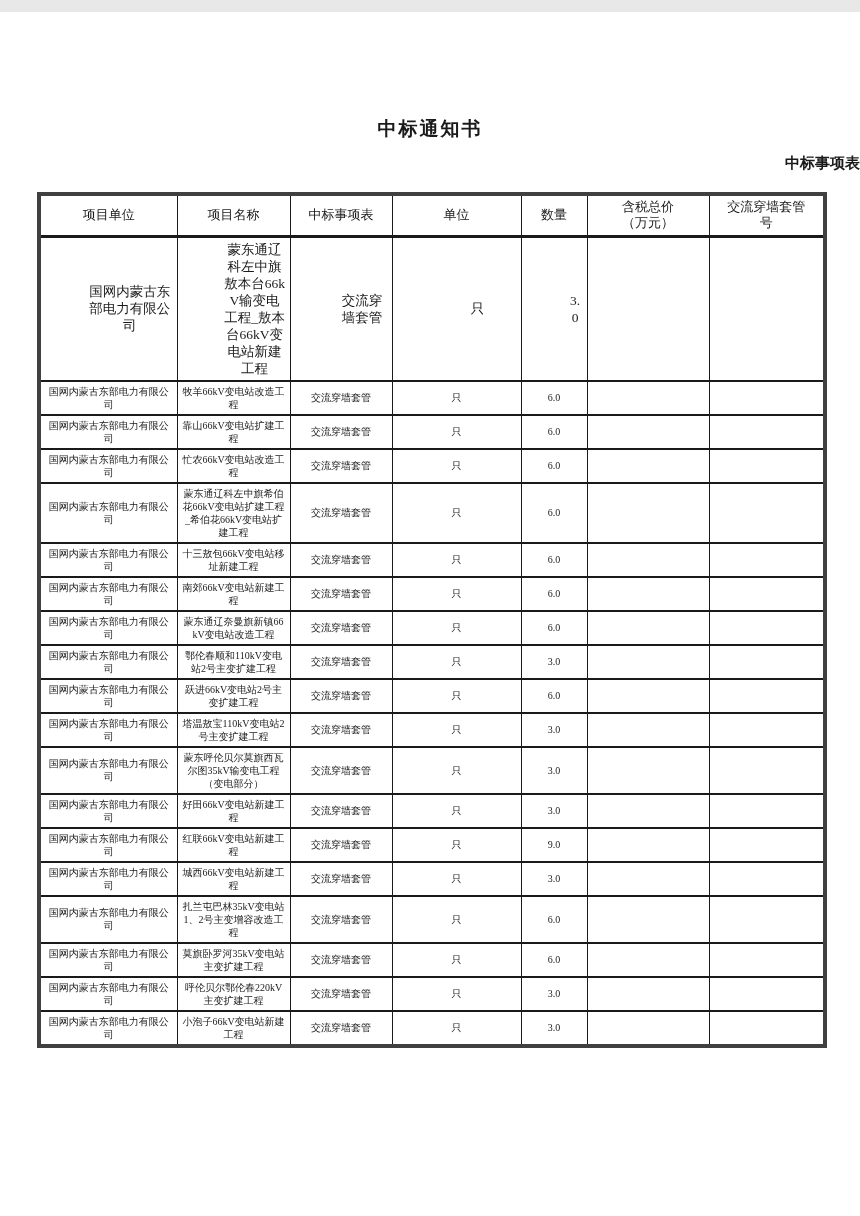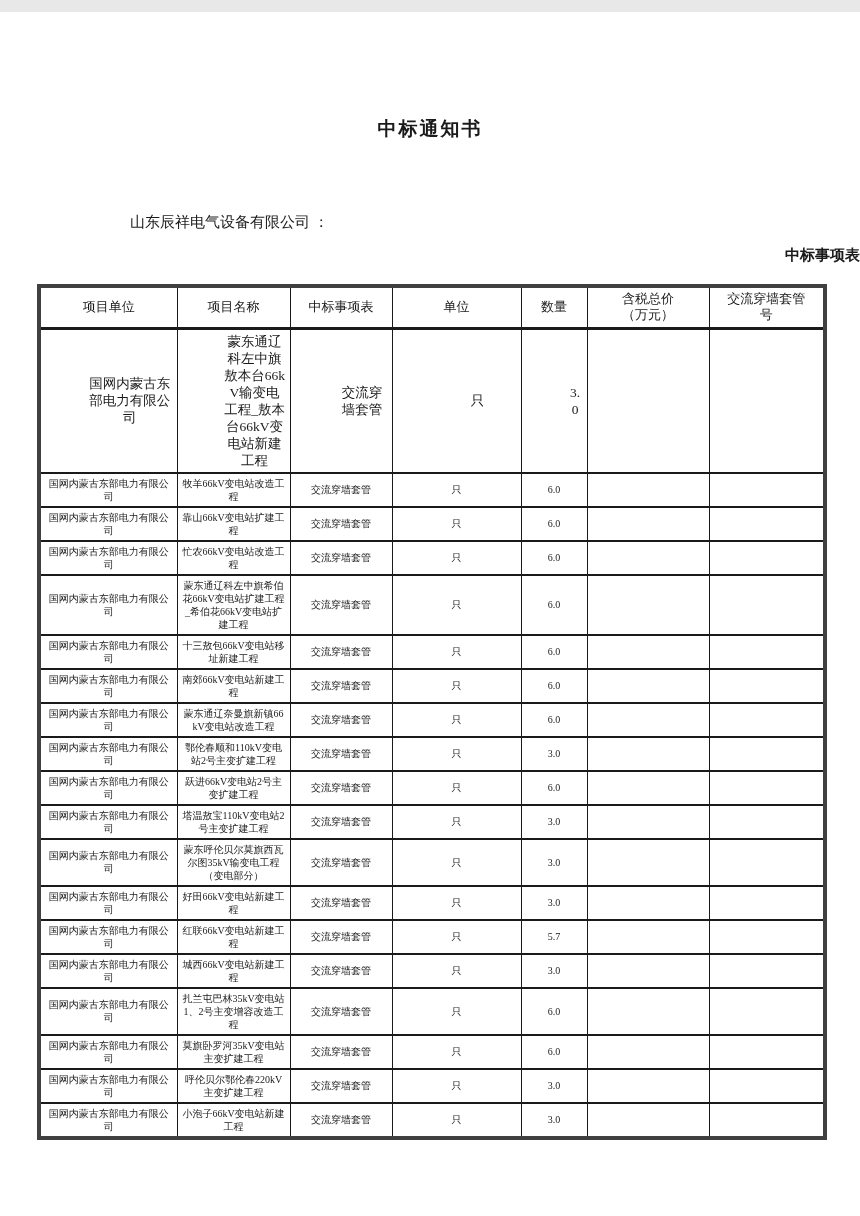--- a/index.html
+++ b/index.html
@@ -85,21 +85,20 @@
     padding-left: 46px;
   }
 </style>
 </head>
 <body>
 
 <div class="page">
 
   <div class="doc-title">中标通知书</div>
 
-  <div class="recipient">山东辰祥电气设备有限公司 ：</div>
 
 
   <div class="table-title">中标事项表</div>
 
   <table class="award-table">
     <colgroup>
       <col style="width:138px">
       <col style="width:113px">
       <col style="width:102px">
       <col style="width:129px">
@@ -236,21 +235,21 @@
     <td>只</td>
     <td>3.0</td>
     <td></td>
     <td></td>
   </tr>
         <tr>
     <td>国网内蒙古东部电力有限公司</td>
     <td>红联66kV变电站新建工程</td>
     <td>交流穿墙套管</td>
     <td>只</td>
-    <td>5.7</td>
+    <td>9.0</td>
     <td></td>
     <td></td>
   </tr>
         <tr>
     <td>国网内蒙古东部电力有限公司</td>
     <td>城西66kV变电站新建工程</td>
     <td>交流穿墙套管</td>
     <td>只</td>
     <td>3.0</td>
     <td></td>

